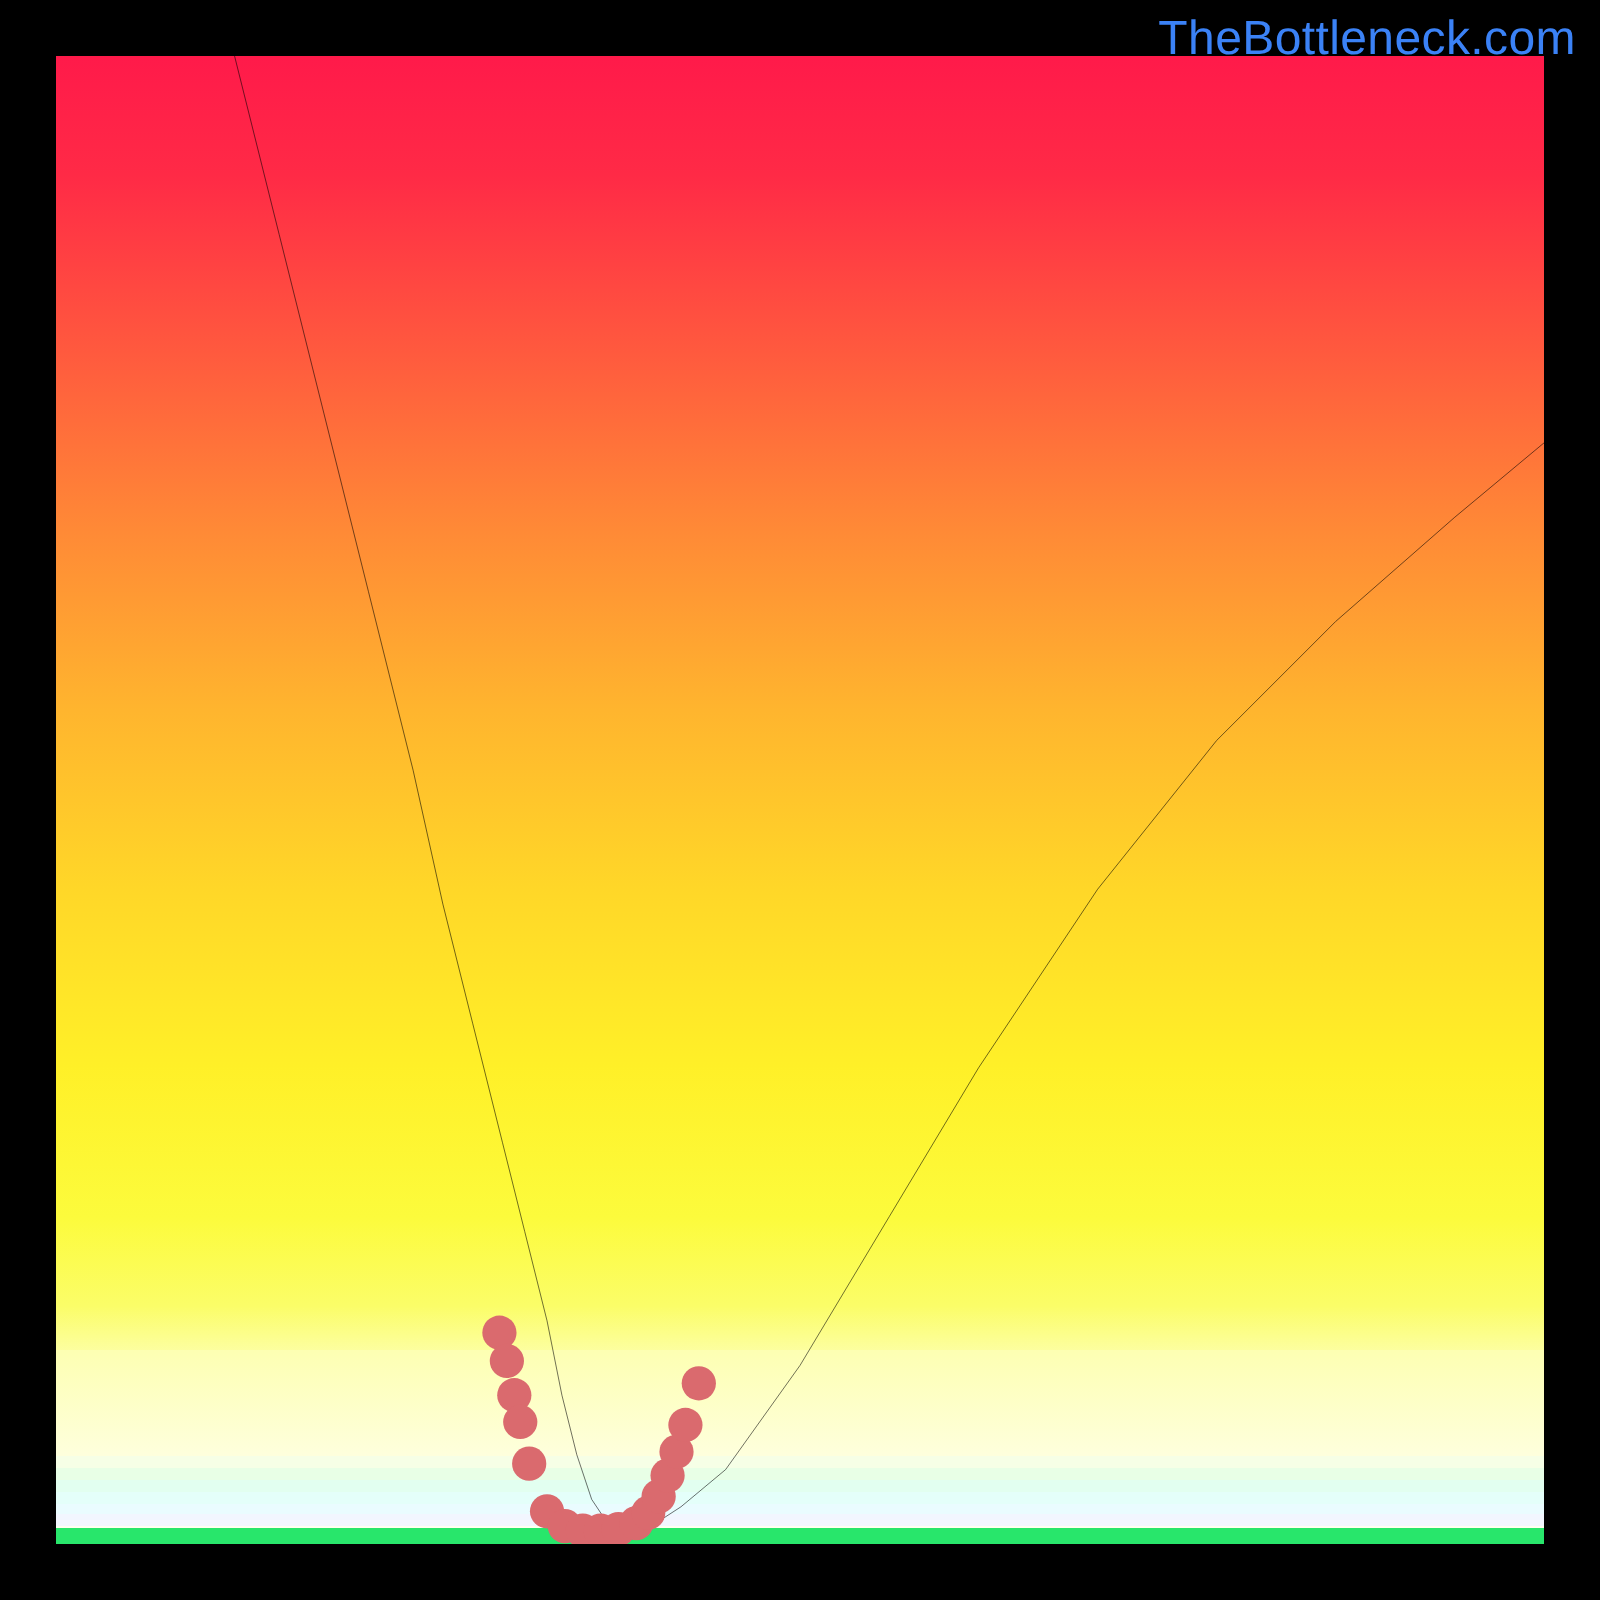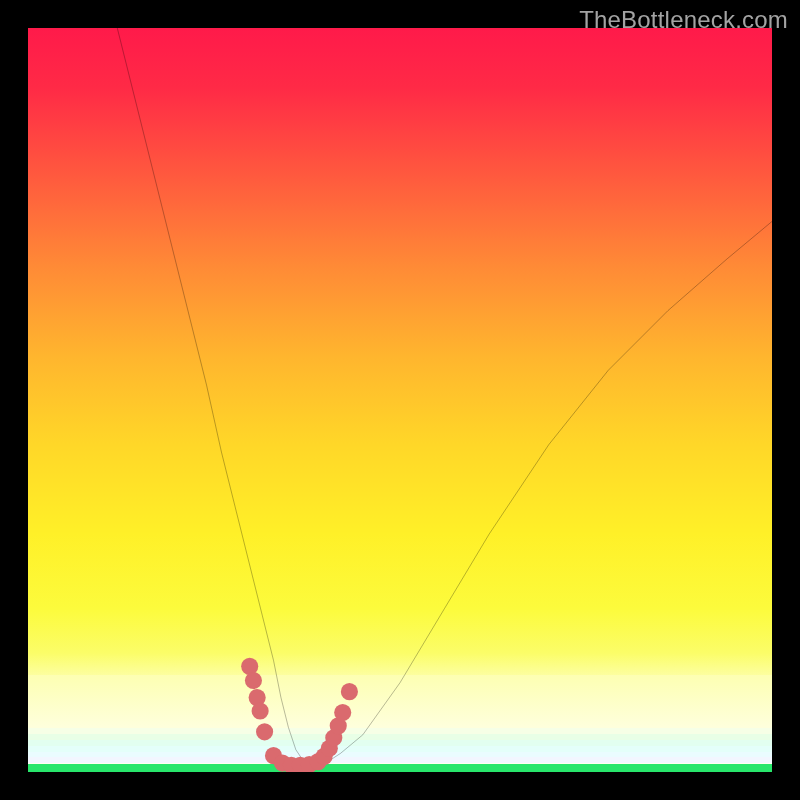--- a/index.html
+++ b/index.html
@@ -14,21 +14,21 @@
   .frame {
     position: relative;
     width: 800px;
     height: 800px;
     background: #000;
   }
   .watermark {
     position: absolute;
     top: 6px;
     right: 12px;
-    color: #a3a3a3;
+    color: #3b82f6;
     font-size: 24px;
     font-weight: 500;
     letter-spacing: 0.2px;
     z-index: 5;
   }
   .plot-area {
     position: absolute;
     left: 28px;
     top: 28px;
     width: 744px;

